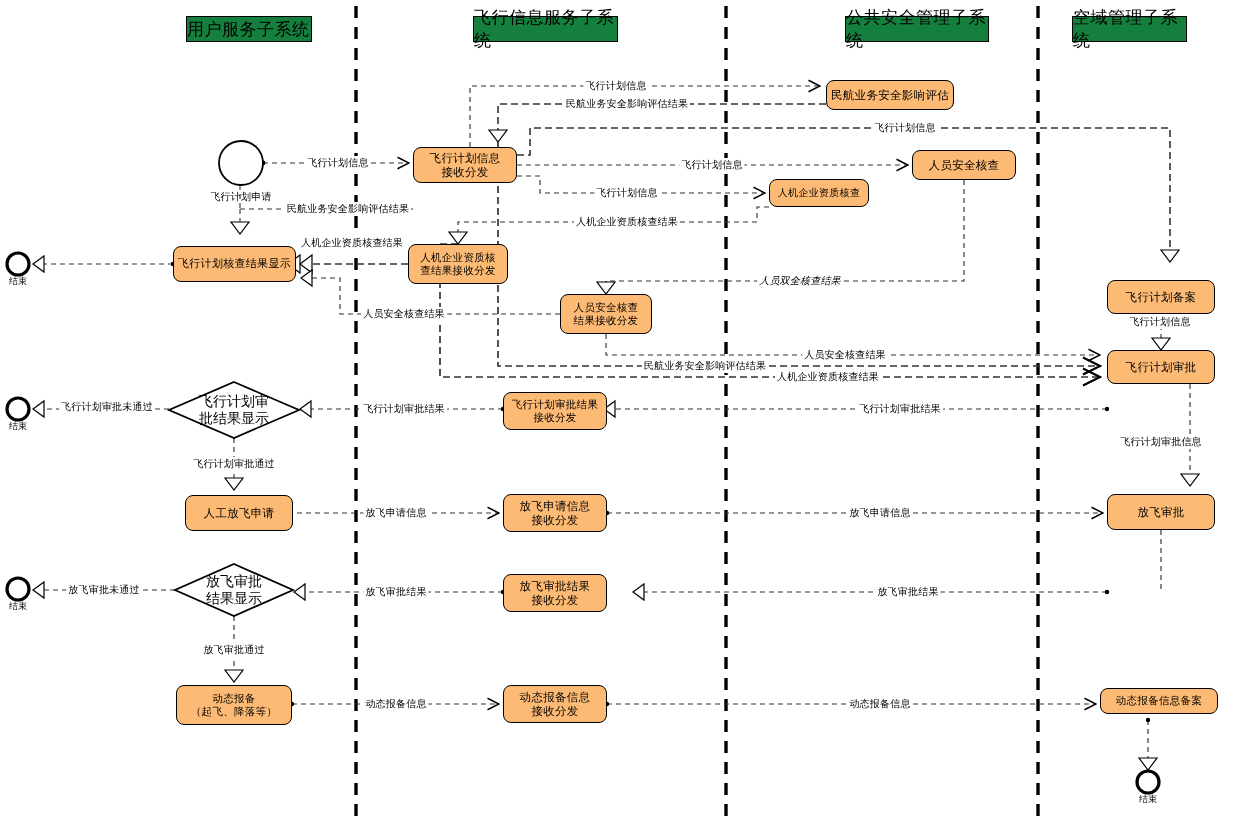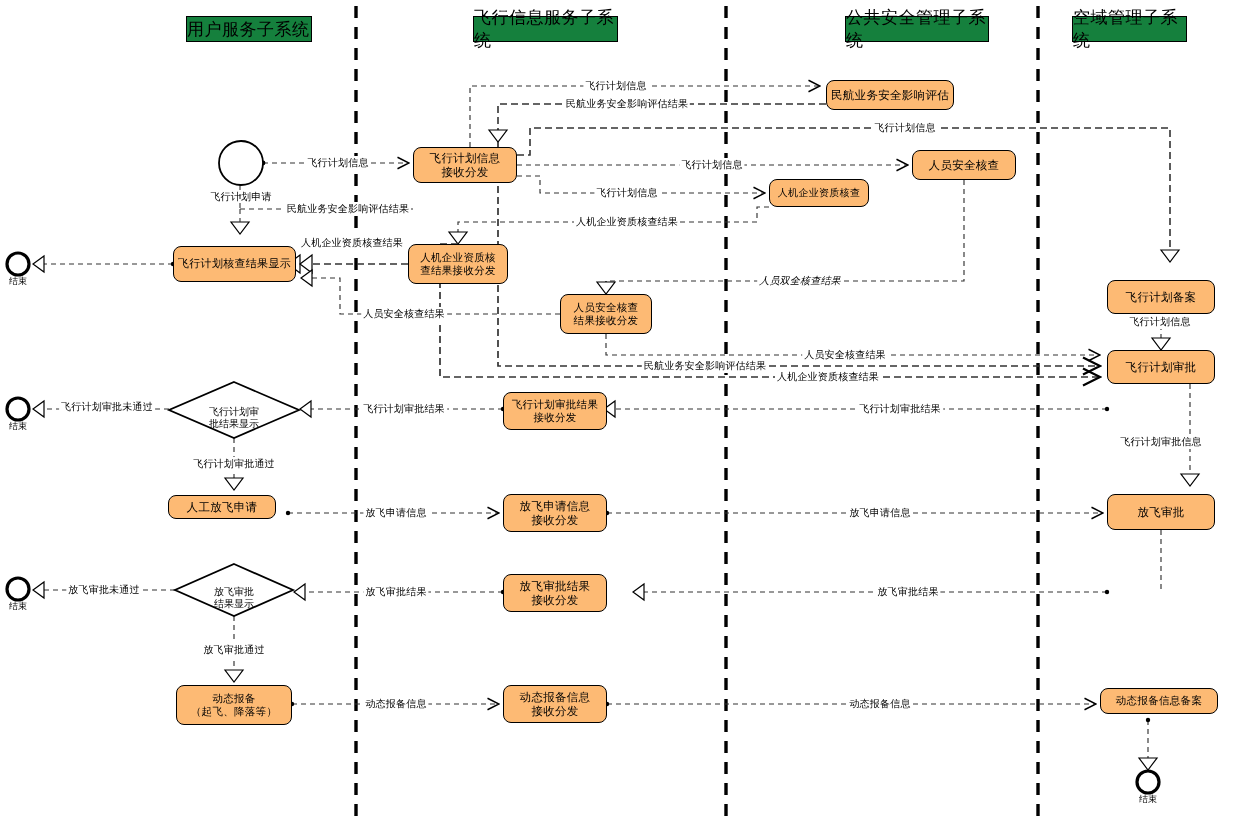--- a/index.html
+++ b/index.html
@@ -59,30 +59,29 @@
   }
   
   .decision {
     position: absolute;
     display: flex;
     align-items: center;
     justify-content: center;
   }
   .decision .dtext {
     position: absolute;
-    font-size: 10px;
+    font-size: 14px;
     line-height: 1.2;
     text-align: center;
     white-space: pre-line;
     color: #000;
     width: 90px;
     left: 50%;
     top: 50%;
     transform: translate(-50%, -50%);
-    margin-top: 8px;
   }
   
   .edge-label {
     position: absolute;
     font-size: 10px;
     color: #000;
     background: #ffffff;
     white-space: nowrap;
     padding: 0 2px;
     transform: translate(-50%, -50%);
@@ -277,21 +276,21 @@
   <div class="node-box" style="left:1107px;top:280px;width:108px;height:34px;">
     <span class="label-inner">飞行计划备案</span>
   </div>
   <div class="node-box" style="left:1107px;top:350px;width:108px;height:34px;">
     <span class="label-inner">飞行计划审批</span>
   </div>
   <div class="node-box" style="left:503px;top:392px;width:104px;height:38px;font-size:10.5px;">
     <span class="label-inner">飞行计划审批结果
 接收分发</span>
   </div>
-  <div class="node-box" style="left:168px;top:495px;width:108px;height:24px;">
+  <div class="node-box" style="left:185px;top:495px;width:108px;height:36px;">
     <span class="label-inner">人工放飞申请</span>
   </div>
   <div class="node-box" style="left:503px;top:494px;width:104px;height:38px;">
     <span class="label-inner">放飞申请信息
 接收分发</span>
   </div>
   <div class="node-box" style="left:1107px;top:494px;width:108px;height:36px;">
     <span class="label-inner">放飞审批</span>
   </div>
   <div class="node-box" style="left:503px;top:574px;width:104px;height:38px;">

